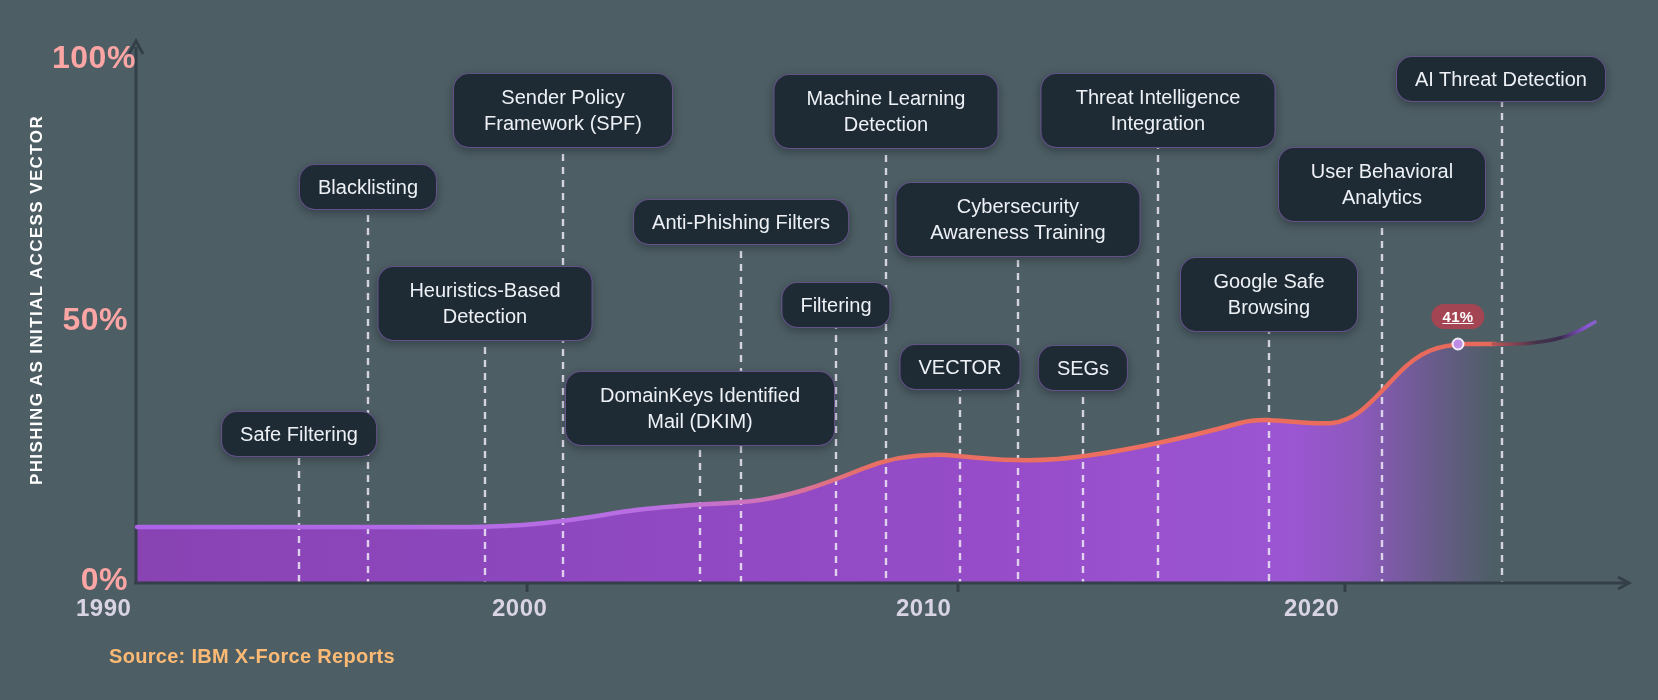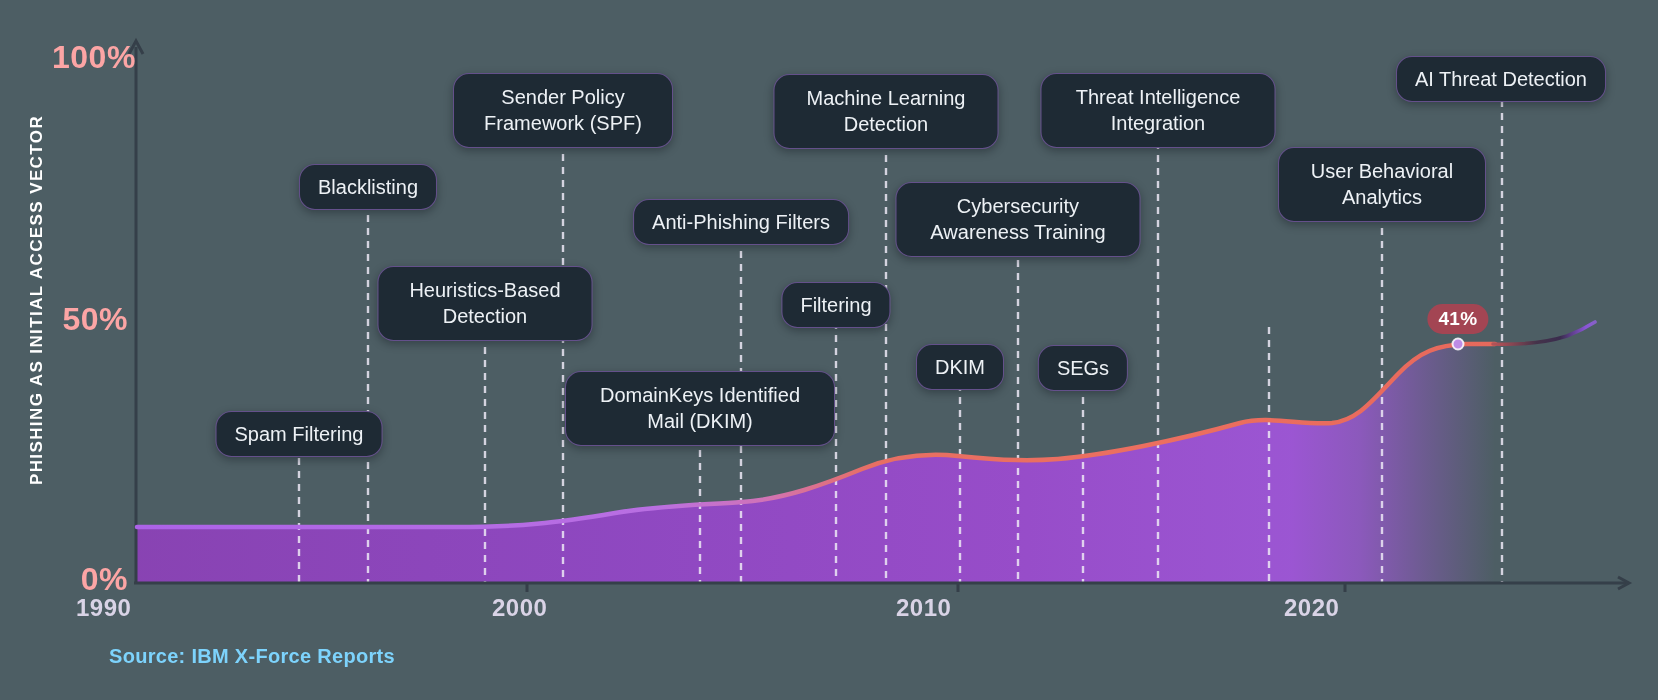--- a/index.html
+++ b/index.html
@@ -18,36 +18,36 @@
     color:#d9d3e6;font-size:24px;font-weight:600;letter-spacing:.5px;
   }
   .y-title{
     position:absolute;left:-153px;top:289px;width:382px;height:22px;
     transform:rotate(-90deg);transform-origin:center;
     text-align:center;color:#ffffff;font-size:17px;font-weight:700;
     letter-spacing:1.4px;white-space:nowrap;
   }
   .source{
     position:absolute;left:109px;top:645px;
-    color:#7dd3fc;font-size:20px;font-weight:600;letter-spacing:.3px;
+    color:#fdba74;font-size:20px;font-weight:600;letter-spacing:.3px;
   }
   
   .milestone{
     position:absolute;transform:translateX(-50%);
     background:#1e2a34;border:1.5px solid rgba(158,112,212,.55);
     border-radius:16px;color:#edf1f5;font-size:20px;line-height:1.32;
     text-align:center;padding:9px 18px;white-space:nowrap;
     box-shadow:0 3px 8px rgba(10,14,20,.35);
   }
   .milestone.two{white-space:normal;padding:10px 24px;}
   
   .badge{
     position:absolute;left:1458px;top:304px;transform:translateX(-50%);
-    background:#a34553;color:#ffffff;font-size:19px;font-weight:700;
-    padding:4px 11px;border-radius:999px;letter-spacing:.4px;
+    background:#a34553;color:#ffffff;font-size:15px;font-weight:700;
+    padding:4px 11px;border-radius:999px;letter-spacing:.4px;text-decoration:underline;
   }
   svg.chart{position:absolute;left:0;top:0;}
 </style>
 </head>
 <body>
 
 <div class="stage">
 
   <svg class="chart" width="1658" height="700" viewBox="0 0 1658 700">
     <defs>
@@ -149,32 +149,33 @@
 
   <div class="ytick" style="top:39px">100%</div>
   <div class="ytick" style="top:301px">50%</div>
   <div class="ytick" style="top:561px">0%</div>
 
   <div class="xtick" style="left:136px">1990</div>
   <div class="xtick" style="left:552px">2000</div>
   <div class="xtick" style="left:956px">2010</div>
   <div class="xtick" style="left:1344px">2020</div>
 
-  <div class="milestone" style="left:299px;top:411px">Spam Filtering</div>
+  <div class="milestone" style="left:299px;top:411px">Safe Filtering</div>
   <div class="milestone" style="left:368px;top:164px">Blacklisting</div>
   <div class="milestone two" style="left:485px;top:266px;width:165px">Heuristics-Based Detection</div>
   <div class="milestone two" style="left:563px;top:73px;width:170px">Sender Policy Framework (SPF)</div>
   <div class="milestone two" style="left:700px;top:371px;width:220px">DomainKeys Identified Mail (DKIM)</div>
   <div class="milestone" style="left:741px;top:199px">Anti-Phishing Filters</div>
   <div class="milestone" style="left:836px;top:282px">Filtering</div>
   <div class="milestone two" style="left:886px;top:74px;width:175px">Machine Learning Detection</div>
-  <div class="milestone" style="left:960px;top:344px">DKIM</div>
+  <div class="milestone" style="left:960px;top:344px">VECTOR</div>
   <div class="milestone two" style="left:1018px;top:182px;width:195px">Cybersecurity Awareness Training</div>
   <div class="milestone" style="left:1083px;top:345px">SEGs</div>
   <div class="milestone two" style="left:1158px;top:73px;width:185px">Threat Intelligence Integration</div>
+  <div class="milestone two" style="left:1269px;top:257px;width:128px">Google Safe Browsing</div>
   <div class="milestone two" style="left:1382px;top:147px;width:158px">User Behavioral Analytics</div>
   <div class="milestone" style="left:1501px;top:56px">AI Threat Detection</div>
 
   <div class="badge">41%</div>
 
   <div class="source">Source: IBM X-Force Reports</div>
 
 </div>
 
 </body></html>

